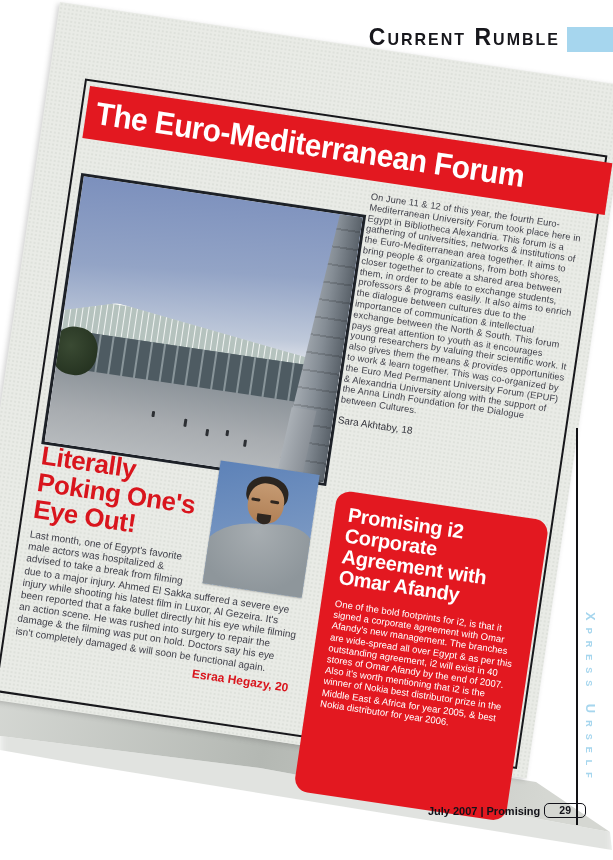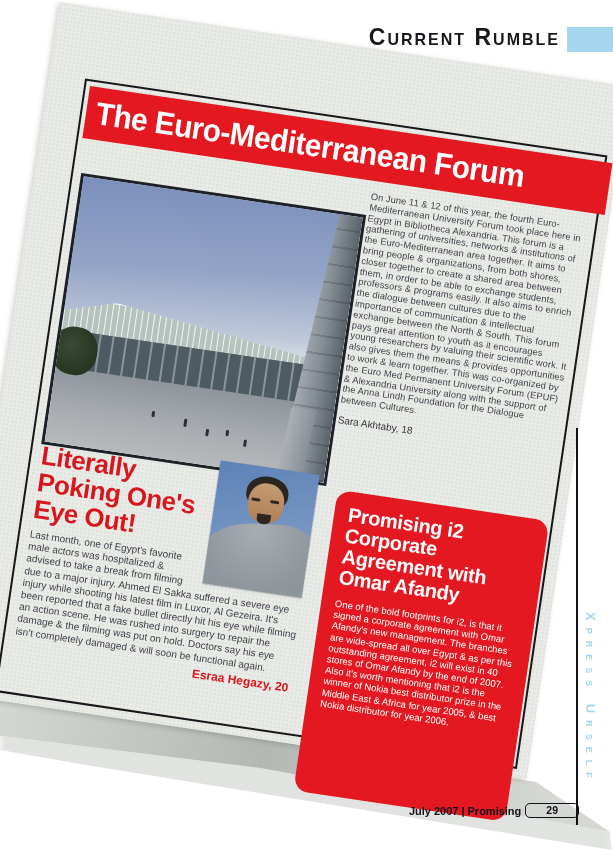--- a/index.html
+++ b/index.html
@@ -11,25 +11,25 @@
   .header-title{position:absolute;top:24px;right:53px;font-weight:bold;font-size:23px;
     letter-spacing:2px;color:#17171c;font-variant:small-caps;
     transform:scaleY(1.05);}
   .header-accent{position:absolute;left:567px;top:27px;width:46px;height:25px;background:#a6d6ee;}
 
   .side-rule{position:absolute;left:576px;top:428px;width:2px;height:397px;background:#121215;}
   .side-vertical{position:absolute;left:583px;top:612px;height:215px;
     writing-mode:vertical-rl;font-weight:bold;font-size:13px;letter-spacing:7px;
     color:#a6d6ee;font-variant:small-caps;}
 
-  .footer{position:absolute;top:803px;right:34px;display:flex;align-items:center;
+  .footer{position:absolute;top:803px;right:27px;display:flex;align-items:center;
     font-size:11px;font-weight:bold;color:#121219;}
   .footer .sep{padding:0 3px;}
   .page-badge{display:inline-block;border:1.5px solid #121219;border-radius:5px;
-    padding:0px 20px;margin-left:4px;font-size:10.5px;line-height:13px;}
+    padding:0px 14px;margin-left:4px;font-size:10.5px;line-height:13px;}
 
   
   .curl-layer{position:absolute;inset:0;pointer-events:none;}
   .curl-under{position:absolute;inset:0;
     clip-path:polygon(0px 698px,536px 782px,610px 832px,260px 768px,0px 736px);
     background:linear-gradient(105deg,#e0e2de 10%,#b4b8b3 55%,#d5d7d2 90%);}
   .curl-soft{position:absolute;inset:0;
     clip-path:polygon(0px 736px,260px 768px,610px 832px,612px 850px,80px 764px,0px 750px);
     background:#c8ccc6;filter:blur(4px);opacity:.55;}
 

